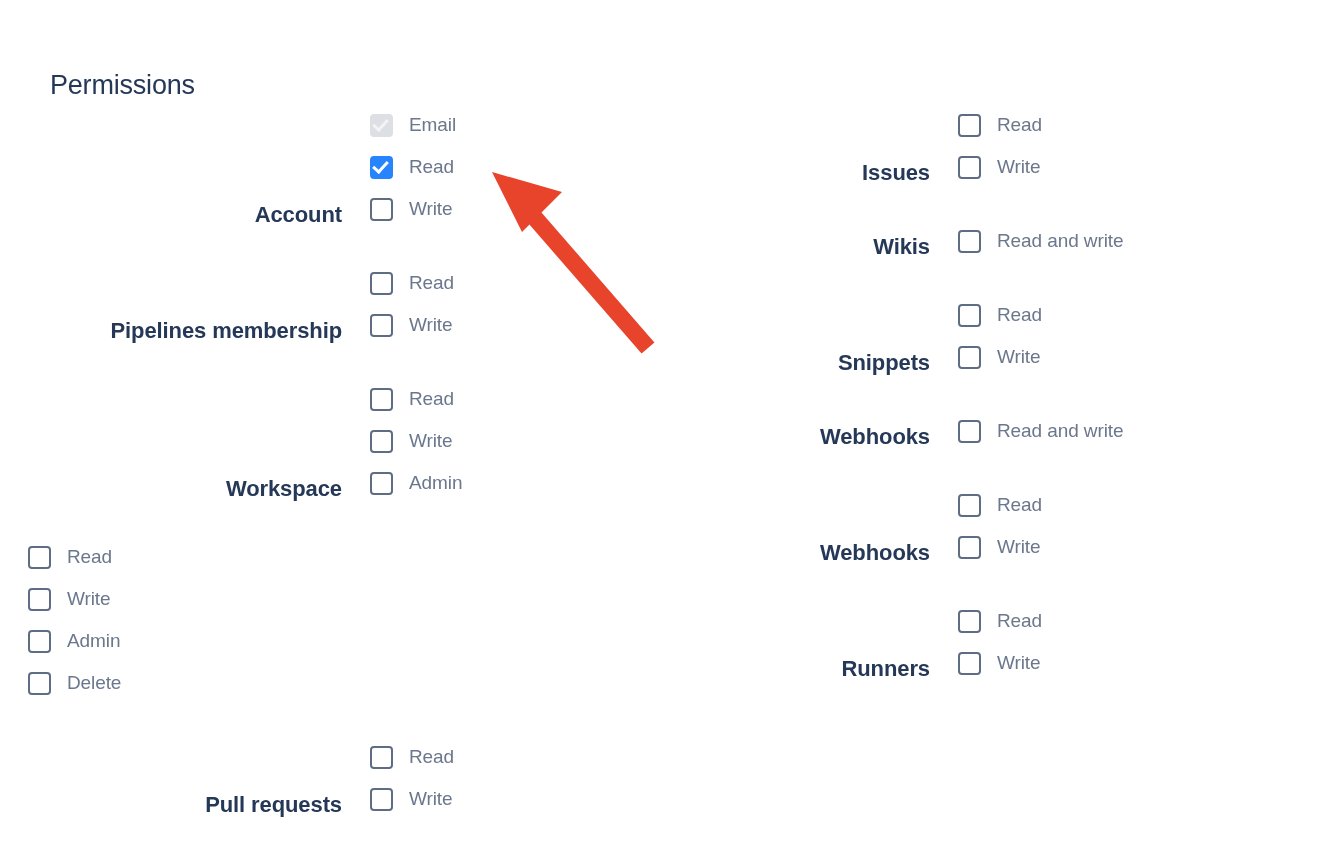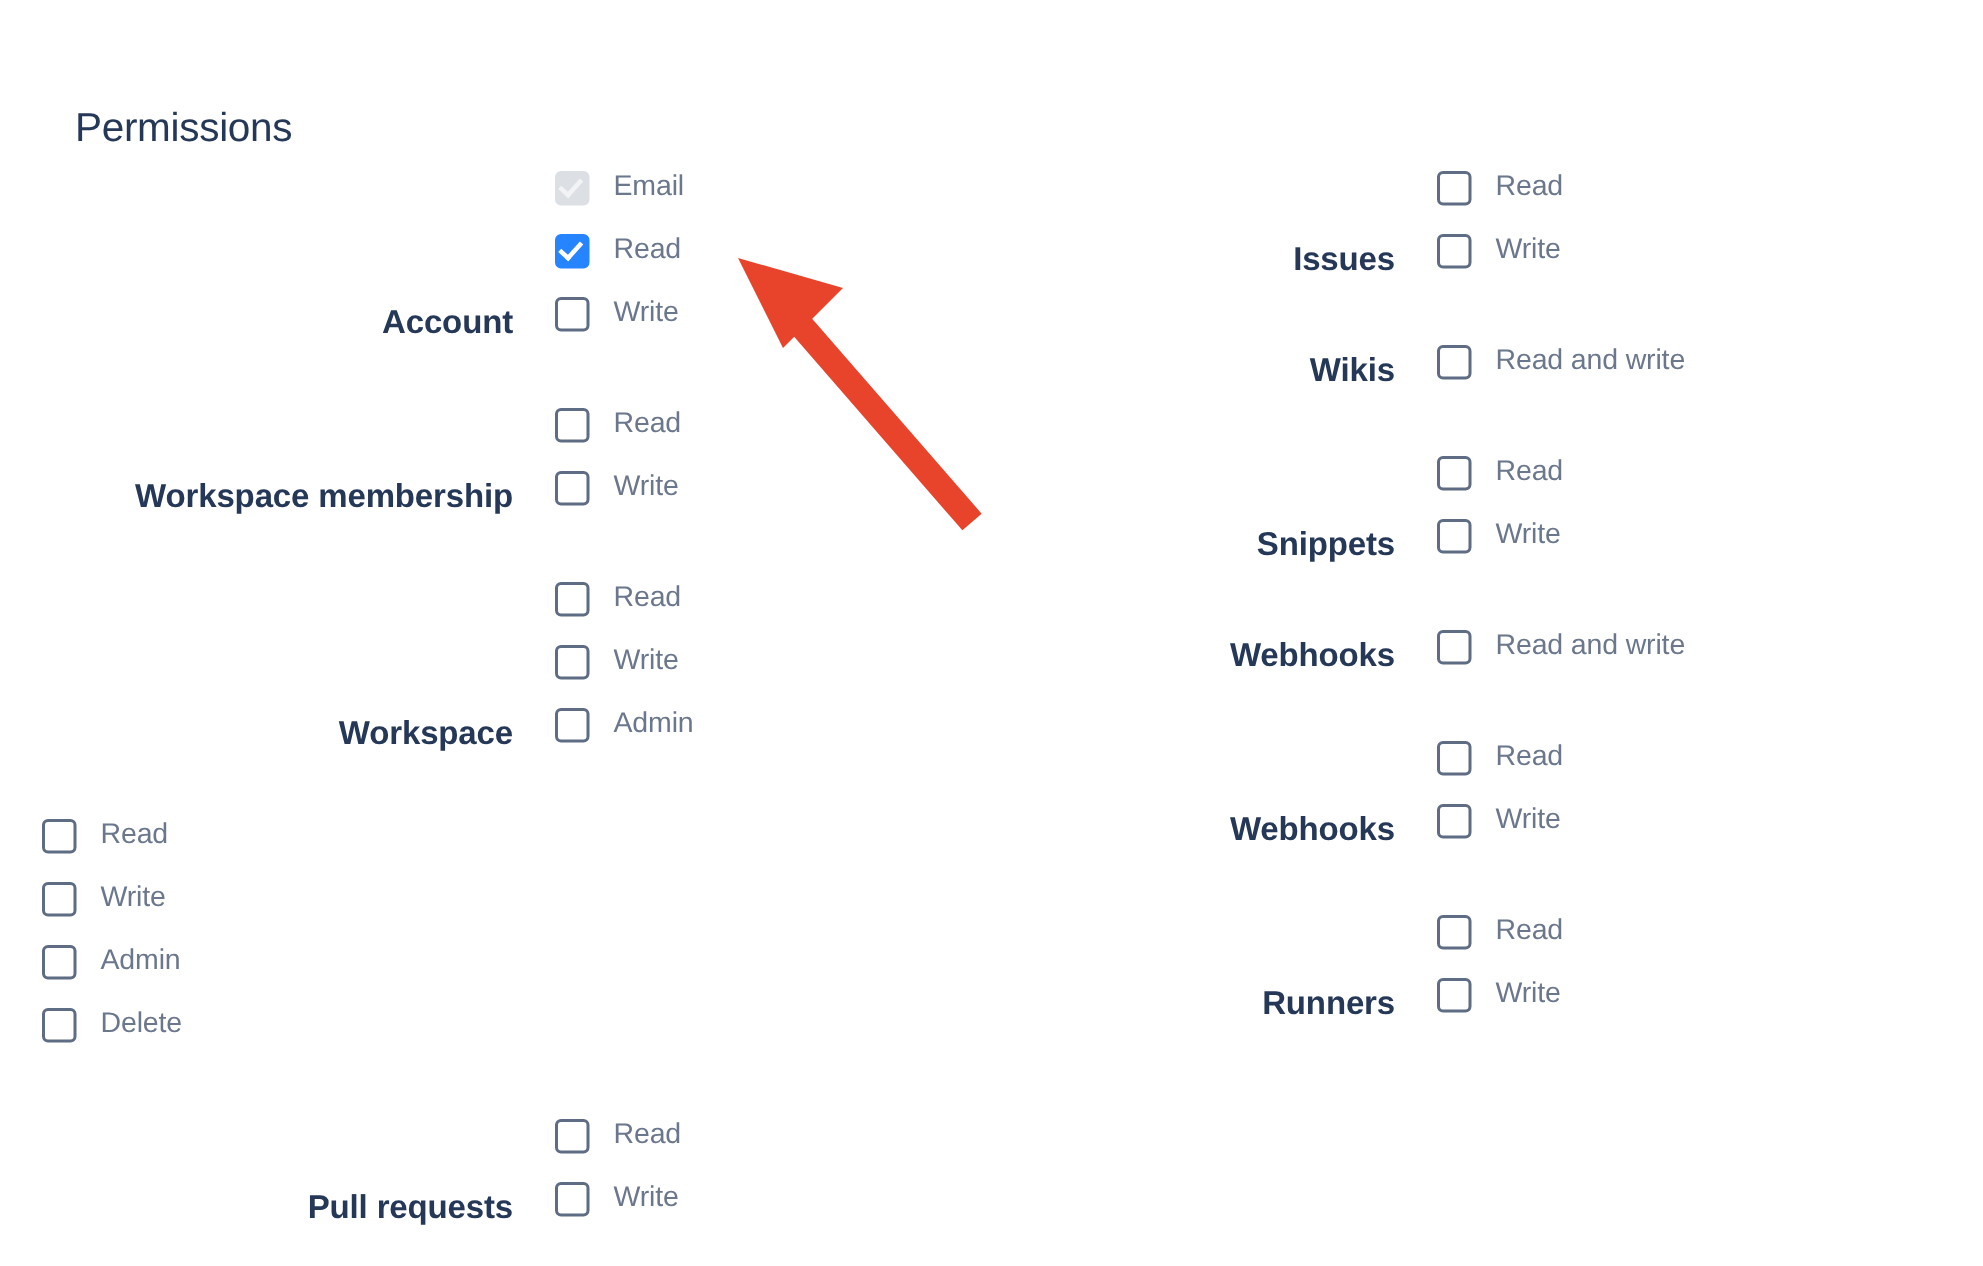--- a/index.html
+++ b/index.html
@@ -148,21 +148,21 @@
             </span>
             <span class="option-label">Read</span>
           </div>
           <div class="option-row">
             <span class="cbox"></span>
             <span class="option-label">Write</span>
           </div>
         </div>
       </div>
       <div class="perm-group">
-        <div class="group-label">Workspace membership</div>
+        <div class="group-label">Pipelines membership</div>
         <div class="options">
           <div class="option-row">
             <span class="cbox"></span>
             <span class="option-label">Read</span>
           </div>
           <div class="option-row">
             <span class="cbox"></span>
             <span class="option-label">Write</span>
           </div>
         </div>

